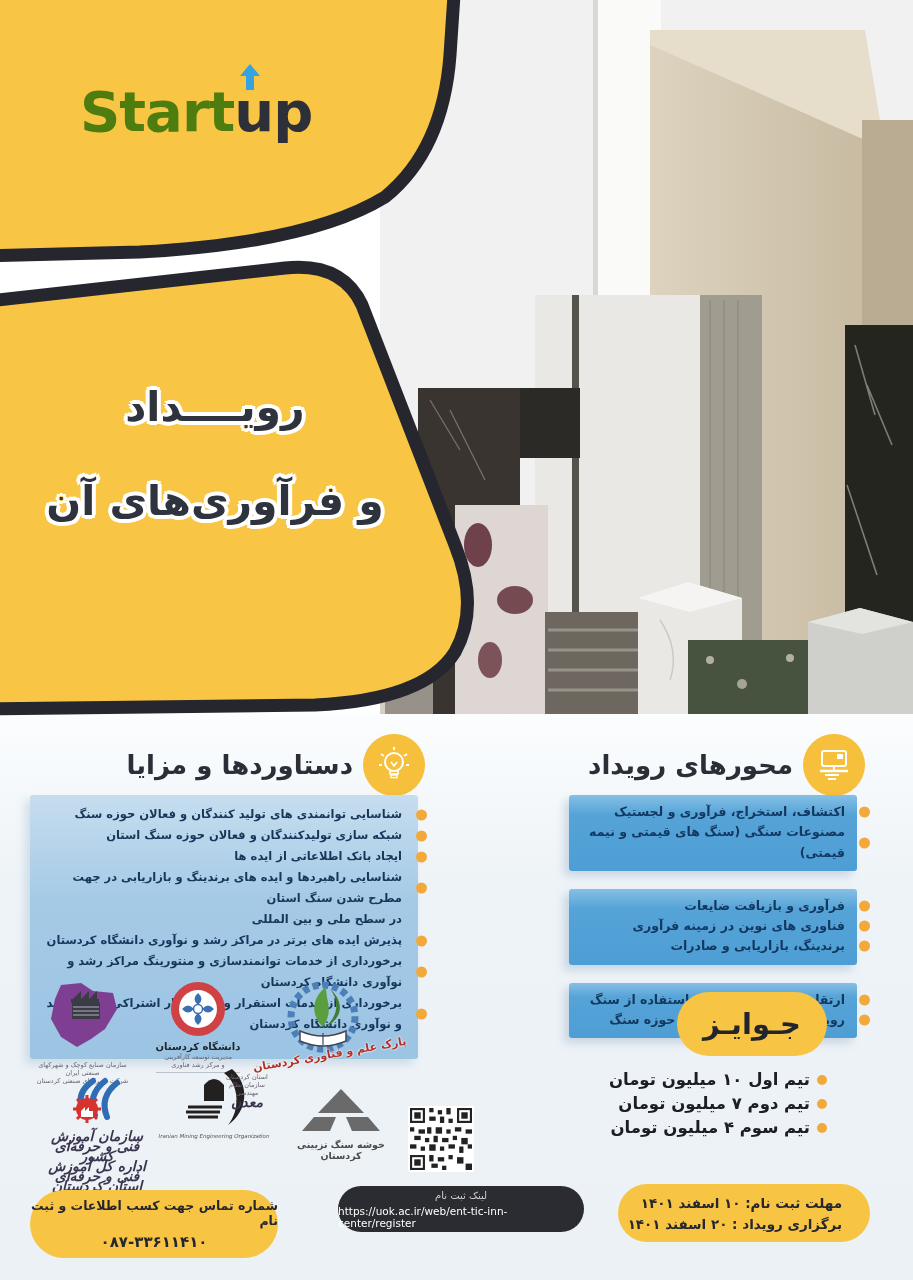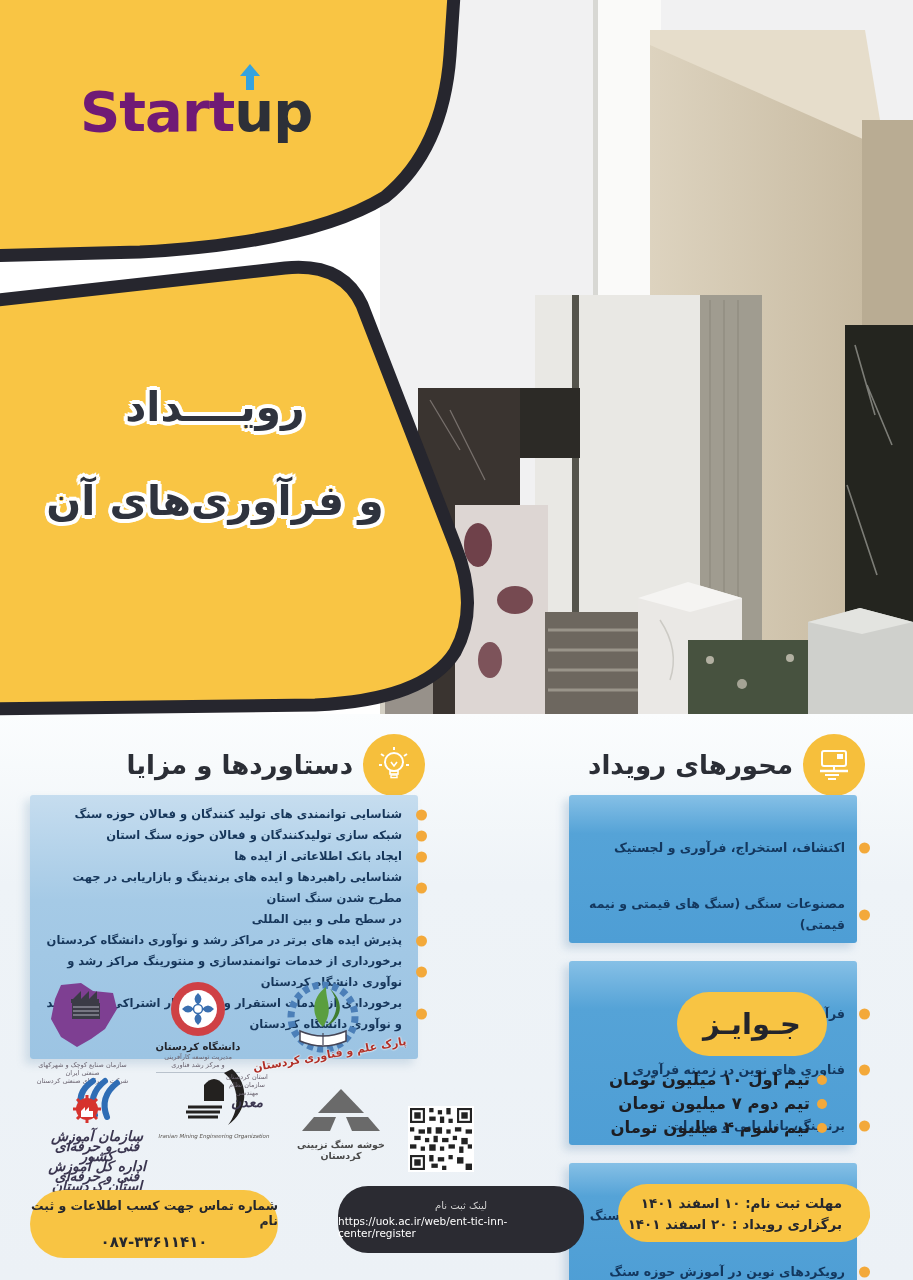--- a/index.html
+++ b/index.html
@@ -10,42 +10,42 @@
   
   .content-bg{position:absolute;left:0;top:714px;width:913px;height:566px;
      background:linear-gradient(180deg,#fbfdfe 0%,#eef3f7 30%,#ecf1f6 100%);}
 
   
   .header-svg{position:absolute;left:0;top:0;}
 
   
   .startup{position:absolute;left:80px;top:62px;width:280px;height:110px;
      font-weight:800;font-size:56px;letter-spacing:-1px;line-height:100px;}
-  .startup .st{color:#701a75;}
+  .startup .st{color:#4d7c0f;}
   .startup .up{color:#2d3038;}
   .startup .arrow{position:absolute;left:160px;top:2px;width:20px;height:30px;}
 
   
   .title{position:absolute;left:0px;top:360px;width:430px;text-align:center;
      font-size:41px;font-weight:800;color:#2f333e;line-height:94px;
      text-shadow:-3px -3px 0 #fff,3px -3px 0 #fff,-3px 3px 0 #fff,3px 3px 0 #fff,
                  0 4px 0 #fff,0 -4px 0 #fff,4px 0 0 #fff,-4px 0 0 #fff;}
 
   
   .sec-head{position:absolute;display:flex;flex-direction:row;align-items:center;gap:10px;direction:rtl;}
   .sec-head .circ{width:62px;height:62px;border-radius:50%;background:#f6bf3c;
      display:flex;align-items:center;justify-content:center;flex:0 0 auto;}
   .sec-head .txt{font-size:26px;font-weight:800;color:#2b2e36;white-space:nowrap;}
 
   
   .axes-list{position:absolute;right:56px;top:795px;width:288px;display:flex;flex-direction:column;gap:18px;direction:rtl;}
   .abox{background:linear-gradient(180deg,#86c0e6 0%,#55a3d7 26%,#4e9ed5 100%);
         border-radius:3px;padding:7px 12px 8px;box-shadow:-5px 5px 9px rgba(110,150,185,.30);}
   .abox .ln{position:relative;font-size:12.5px;font-weight:700;color:#13375e;
-        line-height:1.62;margin-top:36px;}
+        line-height:1.62;}
   .dot{position:absolute;right:-25px;top:50%;transform:translateY(-50%);
         width:11px;height:11px;border-radius:50%;background:#f3a93a;}
 
   
   .benefits-box{position:absolute;left:30px;top:795px;width:356px;direction:rtl;
         background:linear-gradient(180deg,#c6ddef 0%,#a5cae6 40%,#9cc4e3 100%);
         border-radius:3px;padding:9px 16px 24px;box-shadow:-5px 5px 9px rgba(110,150,185,.25);}
   .benefits-box .ln{position:relative;font-size:11.5px;font-weight:700;color:#16365a;
         line-height:21px;text-align:right;}
 
@@ -72,21 +72,21 @@
   .prize-list .row{display:flex;align-items:center;gap:7px;margin-bottom:5px;}
   .prize-list .pdot{width:10px;height:10px;border-radius:50%;background:#f3a93a;flex:0 0 auto;}
   .prize-list .ptxt{font-size:16.5px;font-weight:800;color:#1c1e24;white-space:nowrap;}
 
   
   .contact-pill{position:absolute;left:30px;top:1190px;width:248px;height:68px;border-radius:36px;
         background:#f8c443;display:flex;flex-direction:column;align-items:center;justify-content:center;
         direction:rtl;gap:5px;}
   .contact-pill .l1{font-size:12.5px;font-weight:800;color:#25272e;}
   .contact-pill .l2{font-size:15px;font-weight:800;color:#25272e;letter-spacing:1px;}
-  .register-pill{position:absolute;left:338px;top:1186px;width:246px;height:67px;border-radius:30px;
+  .register-pill{position:absolute;left:338px;top:1186px;width:246px;height:46px;border-radius:30px;
         background:#2b2b32;display:flex;flex-direction:column;align-items:center;justify-content:center;gap:4px;}
   .register-pill .l1{font-size:10px;color:#cfcfcf;direction:rtl;}
   .register-pill .l2{font-size:10.5px;color:#ffffff;direction:ltr;}
   .dates-pill{position:absolute;left:618px;top:1184px;width:252px;height:58px;border-radius:32px;
         background:#f8c443;display:flex;flex-direction:column;justify-content:center;
         direction:rtl;gap:5px;padding-right:28px;box-sizing:border-box;text-align:right;}
   .dates-pill .dl{font-size:13.5px;font-weight:800;color:#25272e;}
 </style>
 </head>
 <body>

